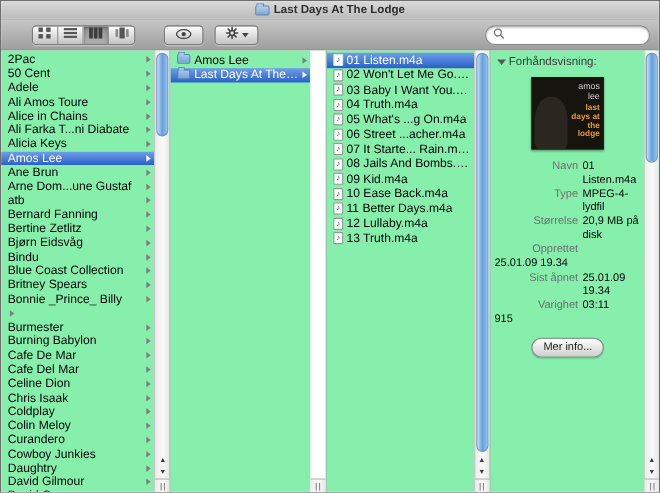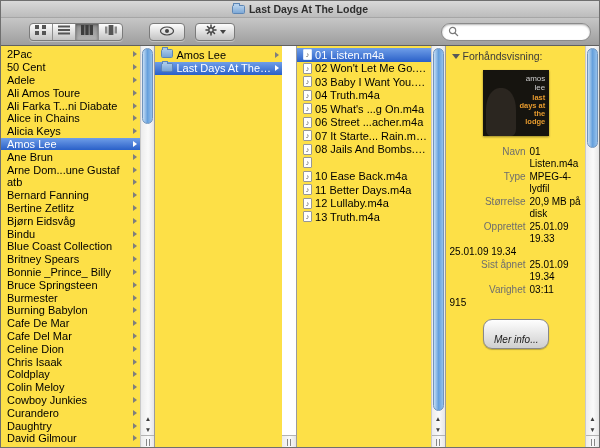--- a/index.html
+++ b/index.html
@@ -32,21 +32,21 @@
   .dd-tri { width:0; height:0; border-left:3px solid transparent; border-right:3px solid transparent;
             border-top:4px solid #444; }
   .search { margin-left:auto; width:150px; height:18px; background:#fff; border:1px solid #8a8a8a;
             border-radius:9px; display:flex; align-items:center; padding:0 6px; gap:3px;
             box-shadow:inset 0 1px 2px rgba(0,0,0,.3); }
   .search input { flex:1; min-width:0; border:none; outline:none; background:transparent;
                   font-size:11px; font-family:inherit; }
 
   
   .browser { display:flex; height:402px; background:#fff; }
-  .col { display:flex; border-right:1px solid #9b9b9b; background:#fde047; min-width:0;justify-content:flex-end; }
+  .col { display:flex; border-right:1px solid #9b9b9b; background:#86efac; min-width:0;justify-content:flex-end; }
   .col1 { width:155px; } .col2 { width:142px; } .col3 { width:149px; } .col4 { width:154px; border-right:none; }
   .list { flex:1; min-width:0; overflow:hidden; padding-top:2px; }
 
   .row { display:flex; align-items:center; padding:0 3px 0 6px; font-size:11px; color:#000; height:12.8px; }
   .row2 { height:13.5px; }
   .lbl { flex:1; min-width:0; overflow:hidden; white-space:nowrap; text-overflow:ellipsis; line-height:12px; }
   .arr { width:0; height:0; border-top:3px solid transparent; border-bottom:3px solid transparent;
          border-left:4.5px solid #7e7e7e; flex:none; margin-left:2px; }
   .row.selected { background:linear-gradient(#6f9ee8,#2a60c8); color:#fff; }
   .row.selected .arr { border-left-color:#fff; }
@@ -84,22 +84,22 @@
          background:#2b2620; border-radius:45% 45% 15% 15%; }
   .art-artist { position:relative; width:30px; color:#cfcfcf; font-size:8px; line-height:8.5px; text-align:right; }
   .art-title { position:relative; width:28px; margin-top:2px; color:#e69a2e; font-weight:bold;
                font-size:7.5px; line-height:8px; text-align:right; }
   .fields { margin-top:2px; }
   .frow { display:flex; margin-bottom:1px; }
   .flabel { width:80px; flex:none; text-align:right; color:#6e6e6e; font-size:10px;
             line-height:12px; padding-right:4px; }
   .fvalue { flex:1; min-width:0; color:#000; font-size:10px; line-height:12px; overflow-wrap:break-word; }
   .more { display:block; margin:10px auto 0; font-size:10px; font-family:inherit; color:#1a1a1a;
-          padding:14px 10px 3px; border:1px solid #898989; border-radius:9px;
-          background:linear-gradient(#fefefe,#cfcfcf); box-shadow:0 1px 1px rgba(0,0,0,.25); cursor:default;font-style:italic; }
+          padding:2px 10px 3px; border:1px solid #898989; border-radius:9px;
+          background:linear-gradient(#fefefe,#cfcfcf); box-shadow:0 1px 1px rgba(0,0,0,.25); cursor:default; }
 </style>
 </head>
 <body>
 
 <div class="window">
 
   <div class="titlebar">
     <span class="fold"></span>
     <span>Last Days At The Lodge</span>
   </div>
@@ -189,26 +189,26 @@
             <span class="lbl">Adele</span>
             <span class="arr"></span>
           </div>
 
           <div class="row">
             <span class="lbl">Ali Amos Toure</span>
             <span class="arr"></span>
           </div>
 
           <div class="row">
+            <span class="lbl">Alice in Chains</span>
+            <span class="arr"></span>
+          </div>
+
+          <div class="row">
             <span class="lbl">Ali Farka T...ni Diabate</span>
-            <span class="arr"></span>
-          </div>
-
-          <div class="row">
-            <span class="lbl">Alice in Chains</span>
             <span class="arr"></span>
           </div>
 
           <div class="row">
             <span class="lbl">Alicia Keys</span>
             <span class="arr"></span>
           </div>
 
           <div class="row selected">
             <span class="lbl">Amos Lee</span>
@@ -259,21 +259,20 @@
             <span class="lbl">Britney Spears</span>
             <span class="arr"></span>
           </div>
 
           <div class="row">
             <span class="lbl">Bonnie _Prince_ Billy</span>
             <span class="arr"></span>
           </div>
 
           <div class="row">
-            <span class="lbl">Bruce Springsteen</span>
             <span class="arr"></span>
           </div>
 
           <div class="row">
             <span class="lbl">Burmester</span>
             <span class="arr"></span>
           </div>
 
           <div class="row">
             <span class="lbl">Burning Babylon</span>
@@ -304,26 +303,26 @@
             <span class="lbl">Coldplay</span>
             <span class="arr"></span>
           </div>
 
           <div class="row">
             <span class="lbl">Colin Meloy</span>
             <span class="arr"></span>
           </div>
 
           <div class="row">
+            <span class="lbl">Curandero</span>
+            <span class="arr"></span>
+          </div>
+
+          <div class="row">
             <span class="lbl">Cowboy Junkies</span>
-            <span class="arr"></span>
-          </div>
-
-          <div class="row">
-            <span class="lbl">Curandero</span>
             <span class="arr"></span>
           </div>
 
           <div class="row">
             <span class="lbl">Daughtry</span>
             <span class="arr"></span>
           </div>
 
           <div class="row">
             <span class="lbl">David Gilmour</span>
@@ -426,20 +425,21 @@
             <span class="ficon">
               <span class="note">♪</span>
             </span>
             <span class="lbl">08 Jails And Bombs.m4a</span>
           </div>
 
           <div class="row row2">
             <span class="ficon">
               <span class="note">♪</span>
             </span>
+            <span class="lbl">09 Kid.m4a</span>
           </div>
 
           <div class="row row2">
             <span class="ficon">
               <span class="note">♪</span>
             </span>
             <span class="lbl">10 Ease Back.m4a</span>
           </div>
 
           <div class="row row2">
@@ -497,21 +497,20 @@
               <span class="fvalue">MPEG-4-lydfil</span>
             </div>
 
             <div class="frow">
               <span class="flabel">Størrelse</span>
               <span class="fvalue">20,9 MB på disk</span>
             </div>
 
             <div class="frow">
               <span class="flabel">Opprettet</span>
-              <span class="fvalue">25.01.09 19.33</span>
             </div>
 
             <div class="frow">
               <span class="fvalue">25.01.09 19.34</span>
             </div>
 
             <div class="frow">
               <span class="flabel">Sist åpnet</span>
               <span class="fvalue">25.01.09 19.34</span>
             </div>

